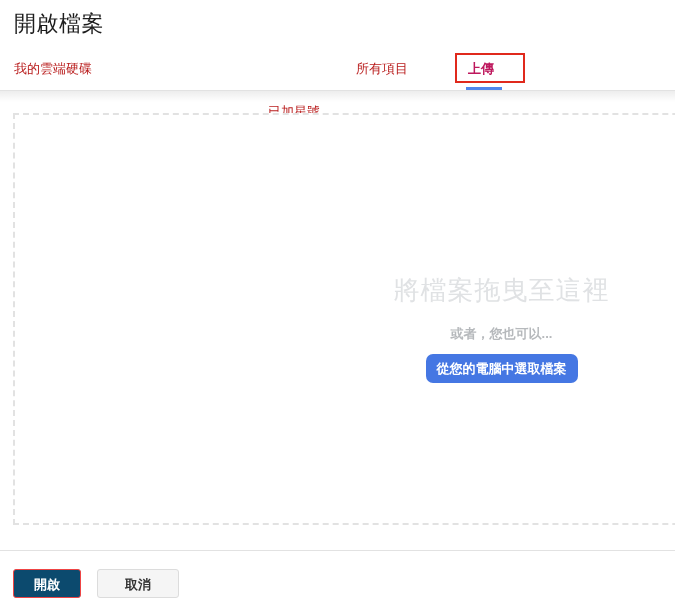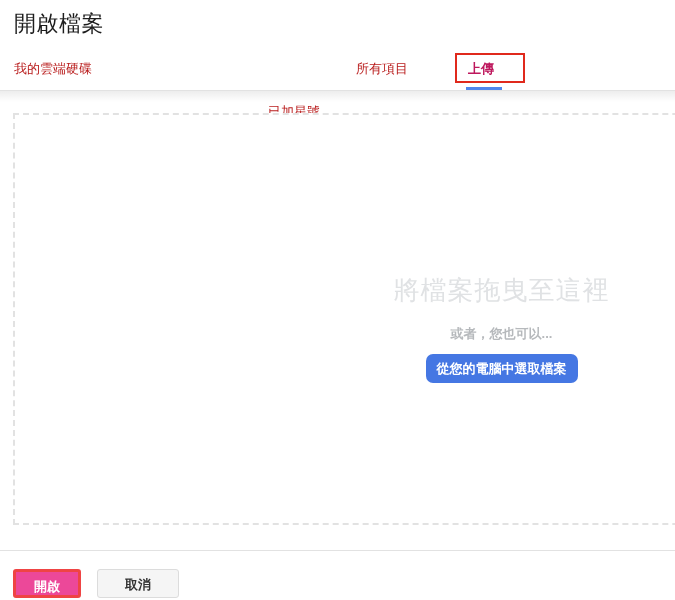--- a/index.html
+++ b/index.html
@@ -142,23 +142,23 @@
     font-weight: bold;
     border-radius: 3px;
     text-align: center;
     line-height: 29px;
     box-sizing: border-box;
     cursor: default;
   }
   .open-btn {
     left: 13px;
     width: 68px;
-    background: #ec4899;
+    background: #0c4a6e;
     color: #ffffff;
-    border: 3px solid #ef4444;
+    border: 1px solid #ef4444;
   }
   .cancel-btn {
     left: 97px;
     width: 82px;
     background: #f5f5f5;
     color: #333333;
     border: 1px solid #dcdcdc;
     cursor: pointer;
   }
 </style>

